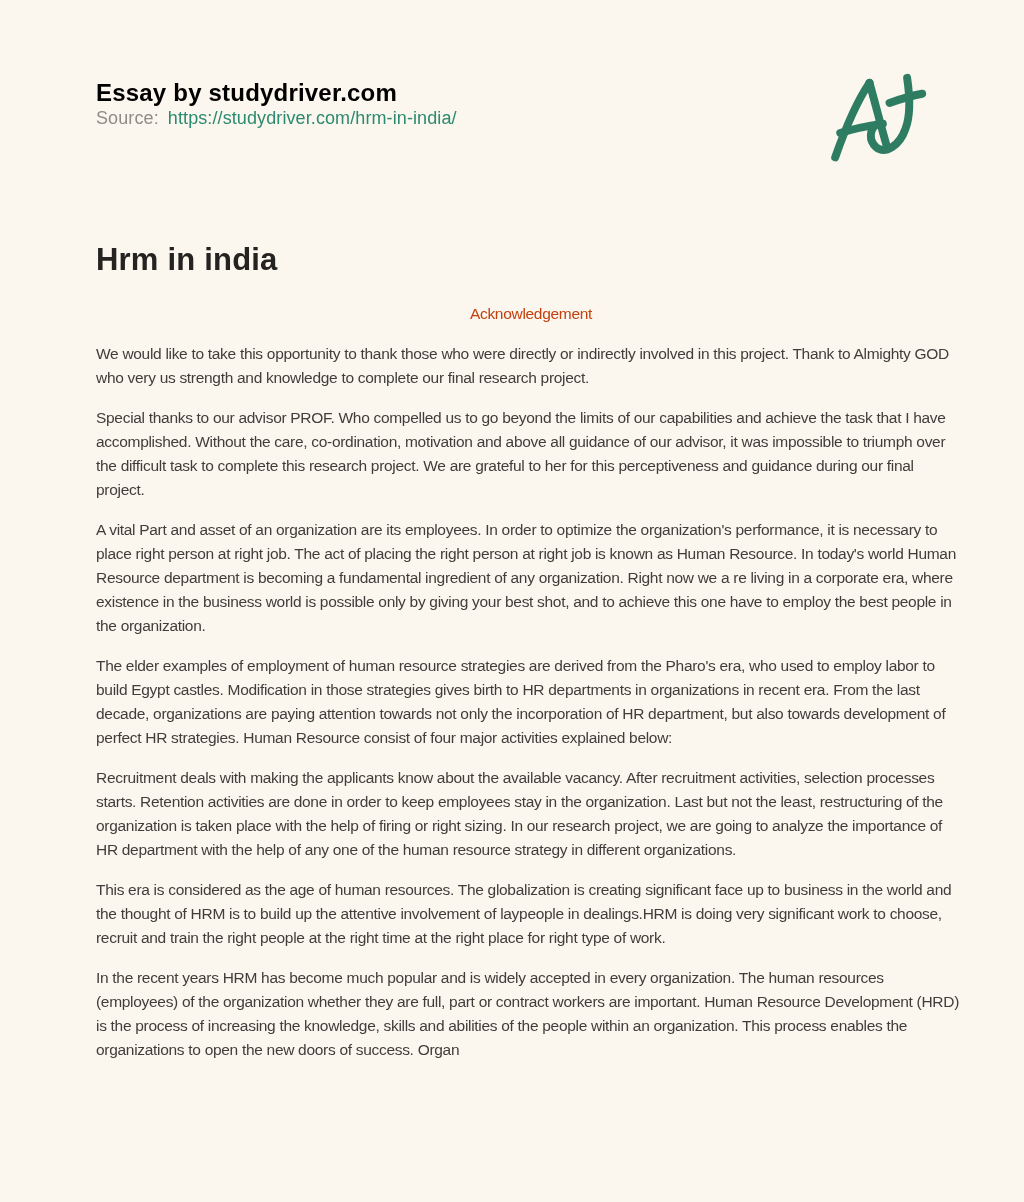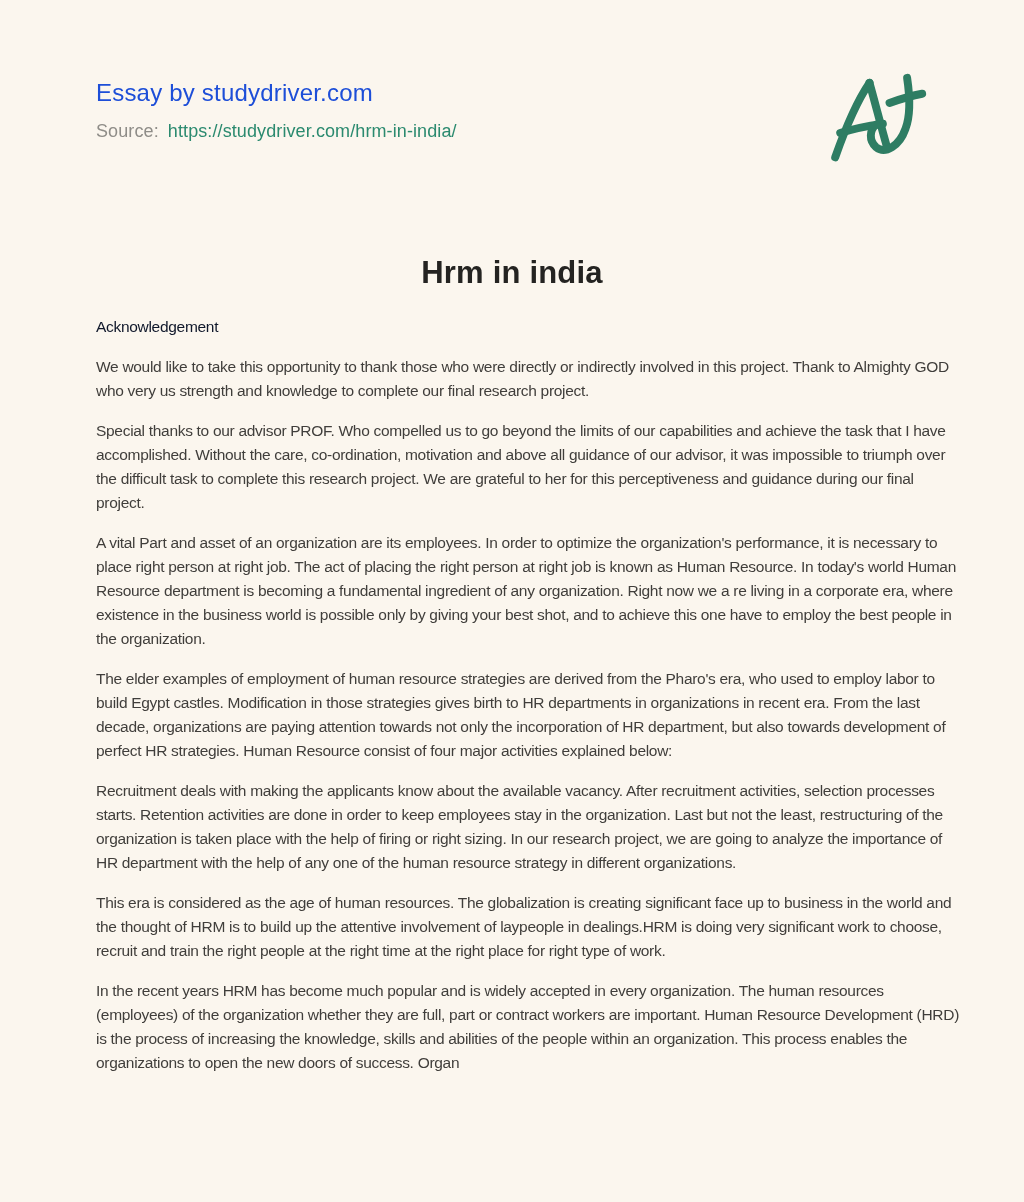--- a/index.html
+++ b/index.html
@@ -12,24 +12,24 @@
   .page {
     position: relative;
     width: 1024px; height: 1202px;
     padding: 78px 96px 0 96px;
     background: #FBF6EE;
   }
   header { position: relative; }
   .site-title {
     font-size: 24px;
     line-height: 30px;
-    font-weight: 400;
-    color: #1d4ed8;
+    font-weight: 700;
+    color: #000000;
     letter-spacing: 0.2px;
-    margin: 0 0 13px 0;
+    margin: 0 0 0 0;
   }
   .source-line {
     font-size: 18px;
     line-height: 20px;
     letter-spacing: 0.1px;
   }
   .source-label { color: #8F8D88; }
   .source-link {
     color: #2B8A6F;
     text-decoration: none;
@@ -44,31 +44,30 @@
   }
   .logo svg { width: 100%; height: 100%; }
   .essay-title {
     margin-top: 113px;
     font-size: 31px;
     line-height: 38px;
     font-weight: 700;
     color: #242321;
     letter-spacing: 0.2px;
     margin-bottom: 23px;
-    text-align: center;
   }
   .content { width: 870px; }
   .content p {
     font-size: 15.5px;
     line-height: 24px;
     letter-spacing: -0.3px;
     color: #403E3B;
     margin: 0 0 16px 0;
   }
-  .content p.subhead { color: #0f172a; }
+  .content p.subhead { color: #c2410c; text-align: center; }
 </style>
 </head>
 <body>
 
 <div class="page">
 
   <header>
     <h1 class="site-title">Essay by studydriver.com</h1>
 
     <div class="source-line">

